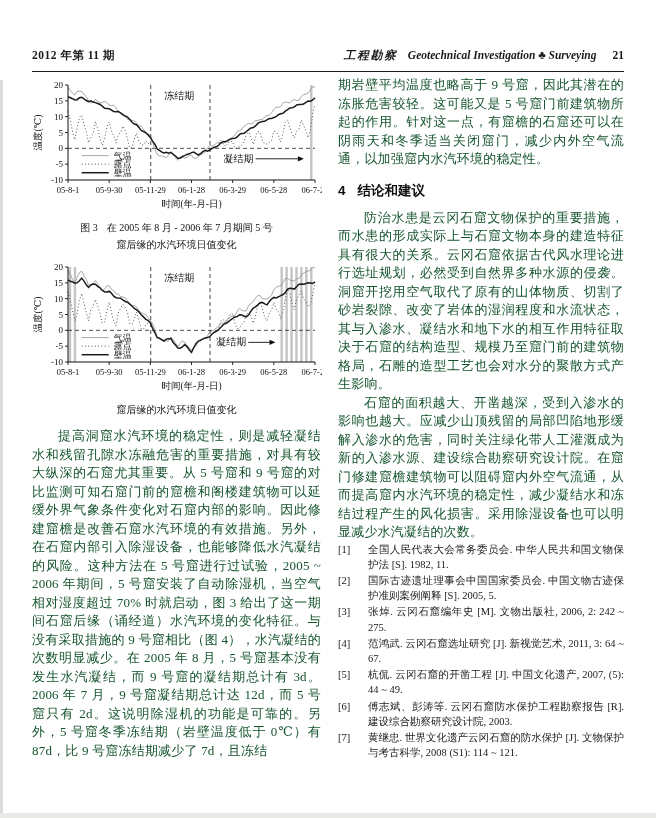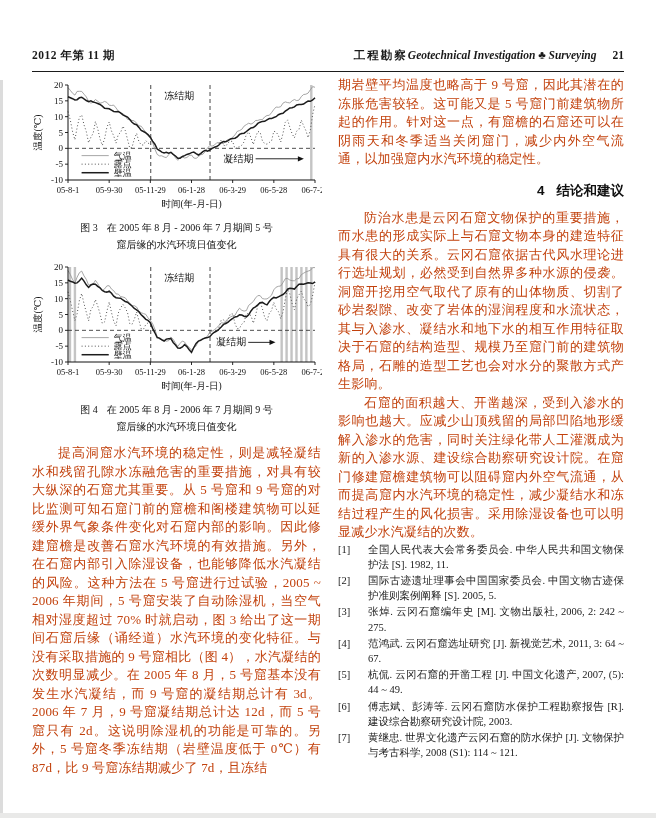--- a/index.html
+++ b/index.html
@@ -4,37 +4,37 @@
 <title>Document</title>
 <style>
   html,body{margin:0;padding:0;background:#fff;}
   .page{position:relative;width:656px;height:818px;background:#ffffff;overflow:hidden;
         font-family:"Liberation Serif","DejaVu Serif",serif;color:#1a1a1a;}
   .scan-edge-left{position:absolute;left:0;top:80px;width:3px;height:738px;background:#dcdcdc;}
   .scan-edge-bottom{position:absolute;left:0;top:813px;width:656px;height:5px;background:#e9e9e8;}
   .hdr{position:absolute;left:32px;top:48px;width:592px;height:18px;font-size:11.5px;}
   .hdr-issue{position:absolute;left:0;top:0;font-weight:bold;letter-spacing:.5px;}
   .hdr-right{position:absolute;right:0;top:0;white-space:nowrap;}
-  .hdr-cn{font-weight:bold;letter-spacing:2px;}
+  .hdr-cn{font-weight:bold;font-style:italic;letter-spacing:2px;margin-right:10px;}
   .hdr-en{font-weight:bold;font-style:italic;}
   .hdr-page{font-weight:bold;margin-left:16px;}
   .hdr-rule{position:absolute;left:32px;top:71px;width:592px;border-top:1.6px solid #1b1b1b;}
   .columns{position:absolute;left:32px;top:76px;width:592px;display:flex;gap:17px;}
   .col{width:289px;}
   .col.right{width:286px;}
   svg.chart{display:block;margin:4px auto 0 auto;}
   svg.chart text{font-family:"Liberation Serif","DejaVu Serif",serif;fill:#111;}
   .caption{text-align:center;font-size:10px;line-height:17px;margin:5px 0 9px 0;color:#111;}
   .cap-label{margin-right:9px;}
   .body-par{font-size:13px;line-height:18.5px;text-align:justify;letter-spacing:.2px;
-            margin:0;color:#c2410c;}
+            margin:0;color:#14532d;}
   .indent{text-indent:2em;}
   .left-par{margin-top:7px;}
   .sec-head{font-family:"Liberation Sans","DejaVu Sans",sans-serif;font-weight:bold;
-            font-size:13.5px;margin:13px 0 9px 0;color:#101010;text-align:right;}
+            font-size:13.5px;margin:13px 0 9px 0;color:#101010;}
   .sec-num{margin-right:12px;}
   .ref-head{font-family:"Liberation Sans","DejaVu Sans",sans-serif;font-weight:bold;
             font-size:12.5px;text-align:center;letter-spacing:5px;margin:12px 0 8px 0;}
   .refs{font-size:10.5px;line-height:15.2px;}
   .ref{display:flex;margin-bottom:1px;}
   .ref-marker{flex:none;width:30px;}
   .ref-text{flex:1;text-align:justify;}
 </style>
 </head>
 <body>
@@ -181,21 +181,20 @@
             <text x="200.66666666666666" y="113" font-size="8.5" text-anchor="middle">06-3-29</text>
             <line x1="241.83333333333334" y1="100" x2="241.83333333333334" y2="103" stroke="#111" stroke-width="0.9"></line>
             <text x="241.83333333333334" y="113" font-size="8.5" text-anchor="middle">06-5-28</text>
             <line x1="283" y1="100" x2="283" y2="103" stroke="#111" stroke-width="0.9"></line>
             <text x="283" y="113" font-size="8.5" text-anchor="middle">06-7-27</text>
           </g>
           <text x="159.5" y="127" font-size="9.5" text-anchor="middle">时间(年-月-日)</text>
           <text x="9" y="52.5" font-size="9.5" text-anchor="middle" transform="rotate(-90 9 52.5)">温度(℃)</text>
         </svg>
       <div class="caption">
-        <div><span class="cap-label">图 4</span><span>在 2005 年 8 月 - 2006 年 7 月期间 9 号</span></div>
         <div>窟后缘的水汽环境日值变化</div>
       </div>
 
       <p class="body-par indent left-par">提高洞窟水汽环境的稳定性，则是减轻凝结水和残留孔隙水冻融危害的重要措施，对具有较大纵深的石窟尤其重要。从 5 号窟和 9 号窟的对比监测可知石窟门前的窟檐和阁楼建筑物可以延缓外界气象条件变化对石窟内部的影响。因此修建窟檐是改善石窟水汽环境的有效措施。另外，在石窟内部引入除湿设备，也能够降低水汽凝结的风险。这种方法在 5 号窟进行过试验，2005 ~ 2006 年期间，5 号窟安装了自动除湿机，当空气相对湿度超过 70% 时就启动，图 3 给出了这一期间石窟后缘（诵经道）水汽环境的变化特征。与没有采取措施的 9 号窟相比（图 4），水汽凝结的次数明显减少。在 2005 年 8 月，5 号窟基本没有发生水汽凝结，而 9 号窟的凝结期总计有 3d。2006 年 7 月，9 号窟凝结期总计达 12d，而 5 号窟只有 2d。这说明除湿机的功能是可靠的。另外，5 号窟冬季冻结期（岩壁温度低于 0℃）有 87d，比 9 号窟冻结期减少了 7d，且冻结</p>
     </div>
 
     <div class="col right">
       <p class="body-par">期岩壁平均温度也略高于 9 号窟，因此其潜在的冻胀危害较轻。这可能又是 5 号窟门前建筑物所起的作用。针对这一点，有窟檐的石窟还可以在阴雨天和冬季适当关闭窟门，减少内外空气流通，以加强窟内水汽环境的稳定性。</p>
 
       <div class="sec-head">

